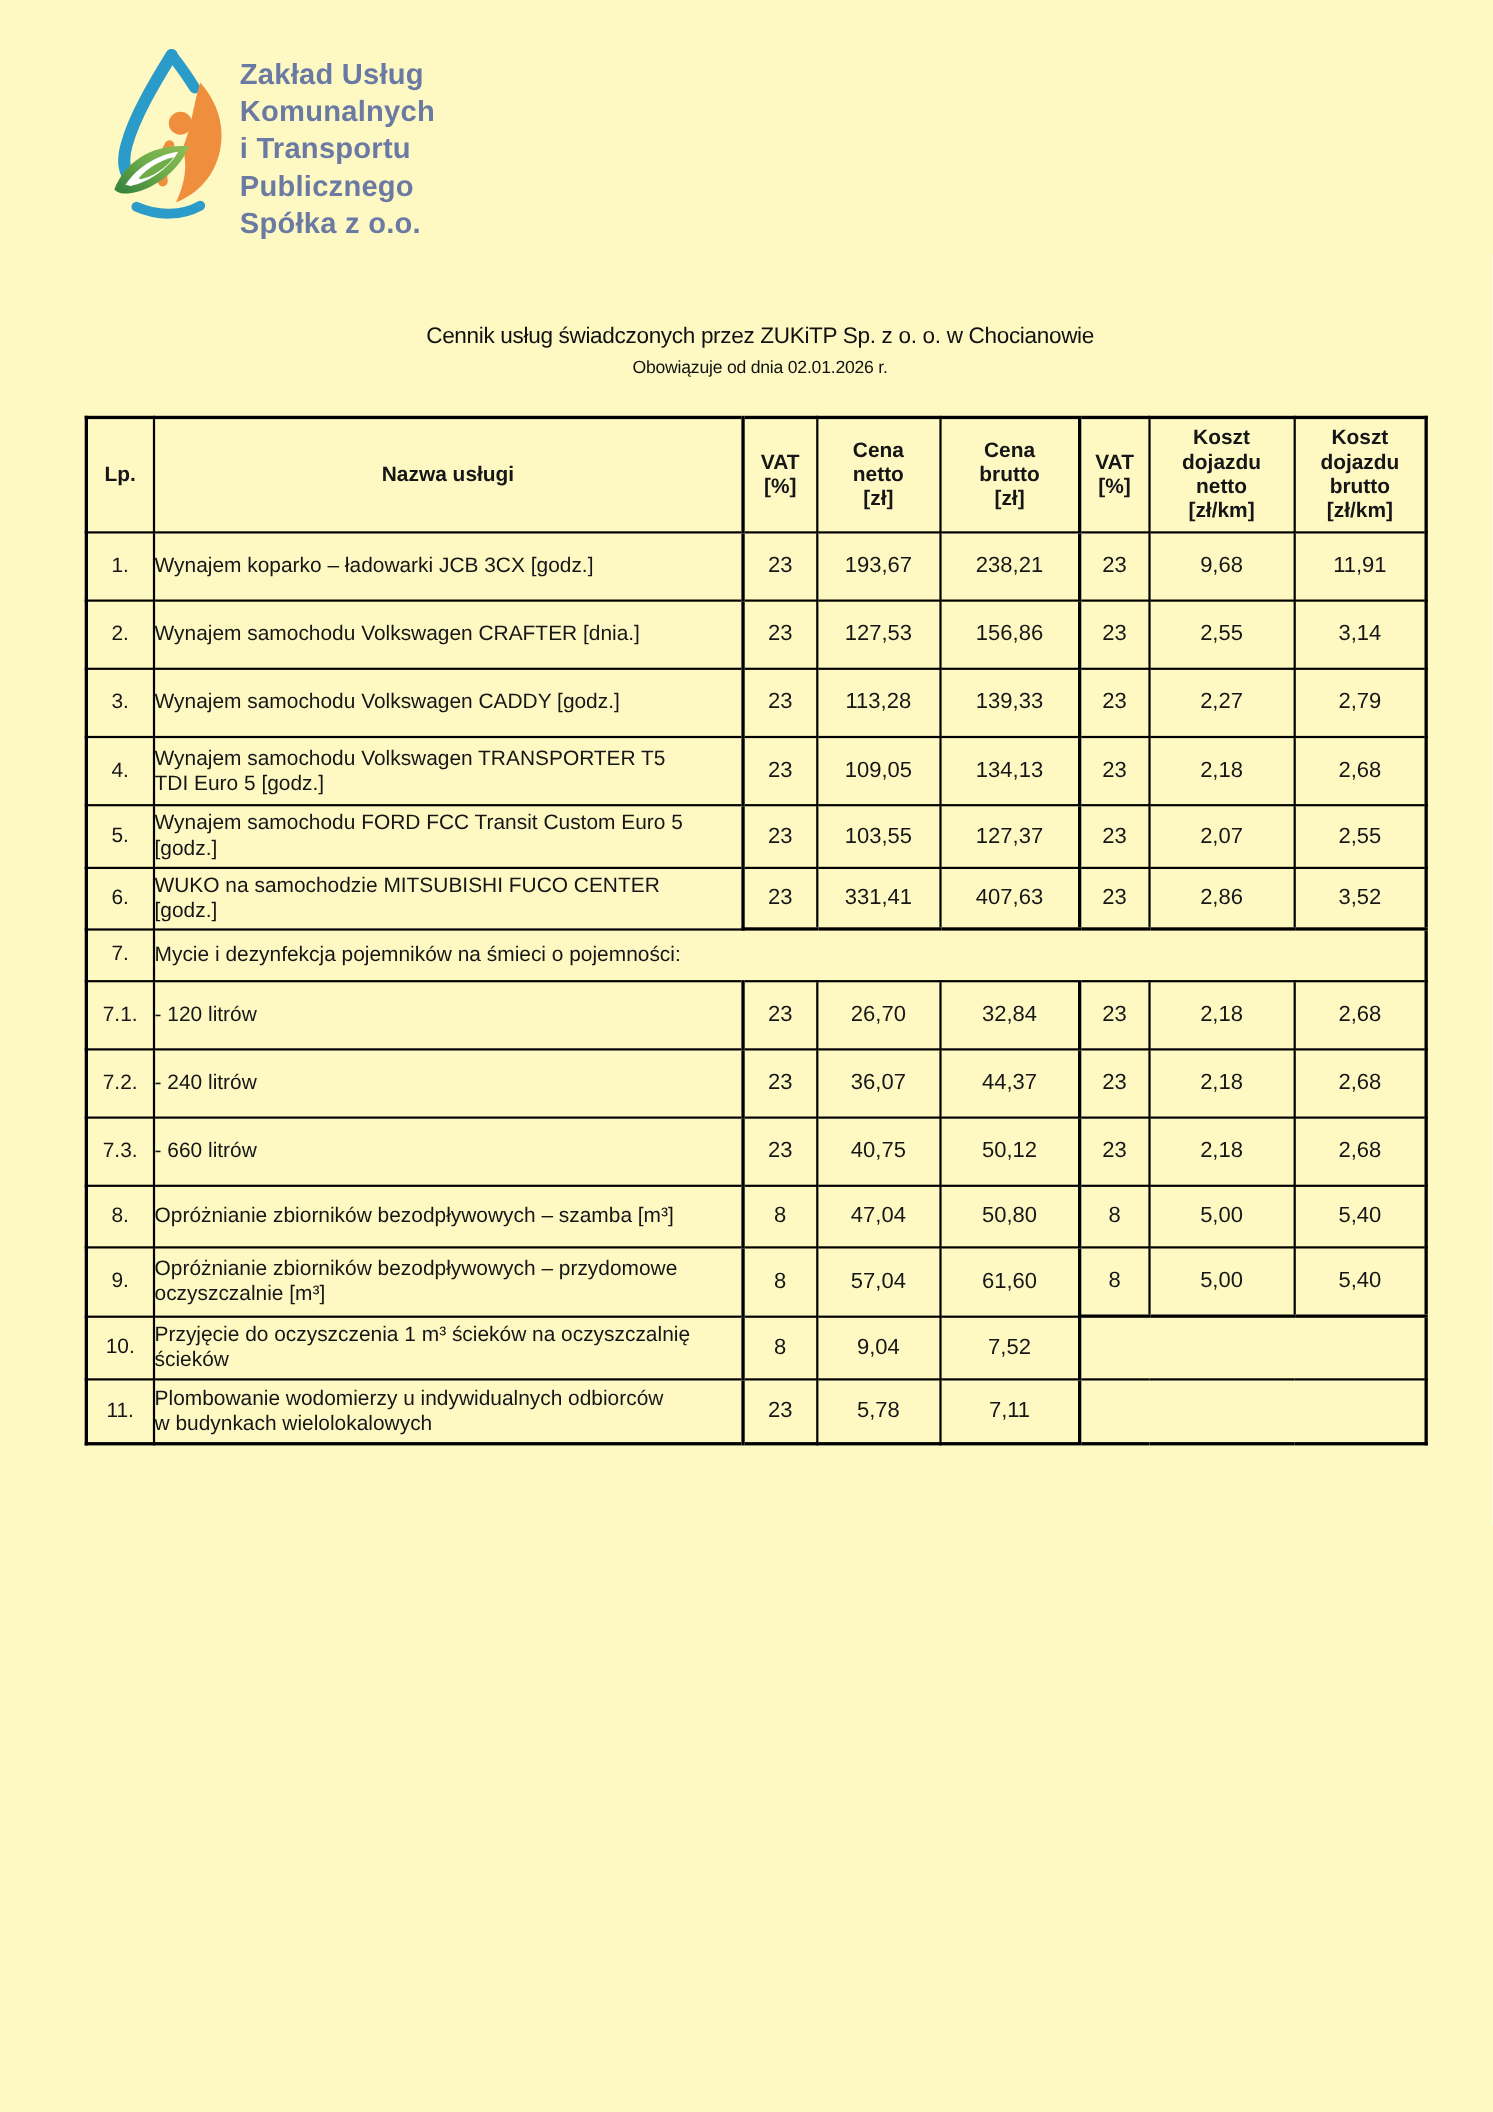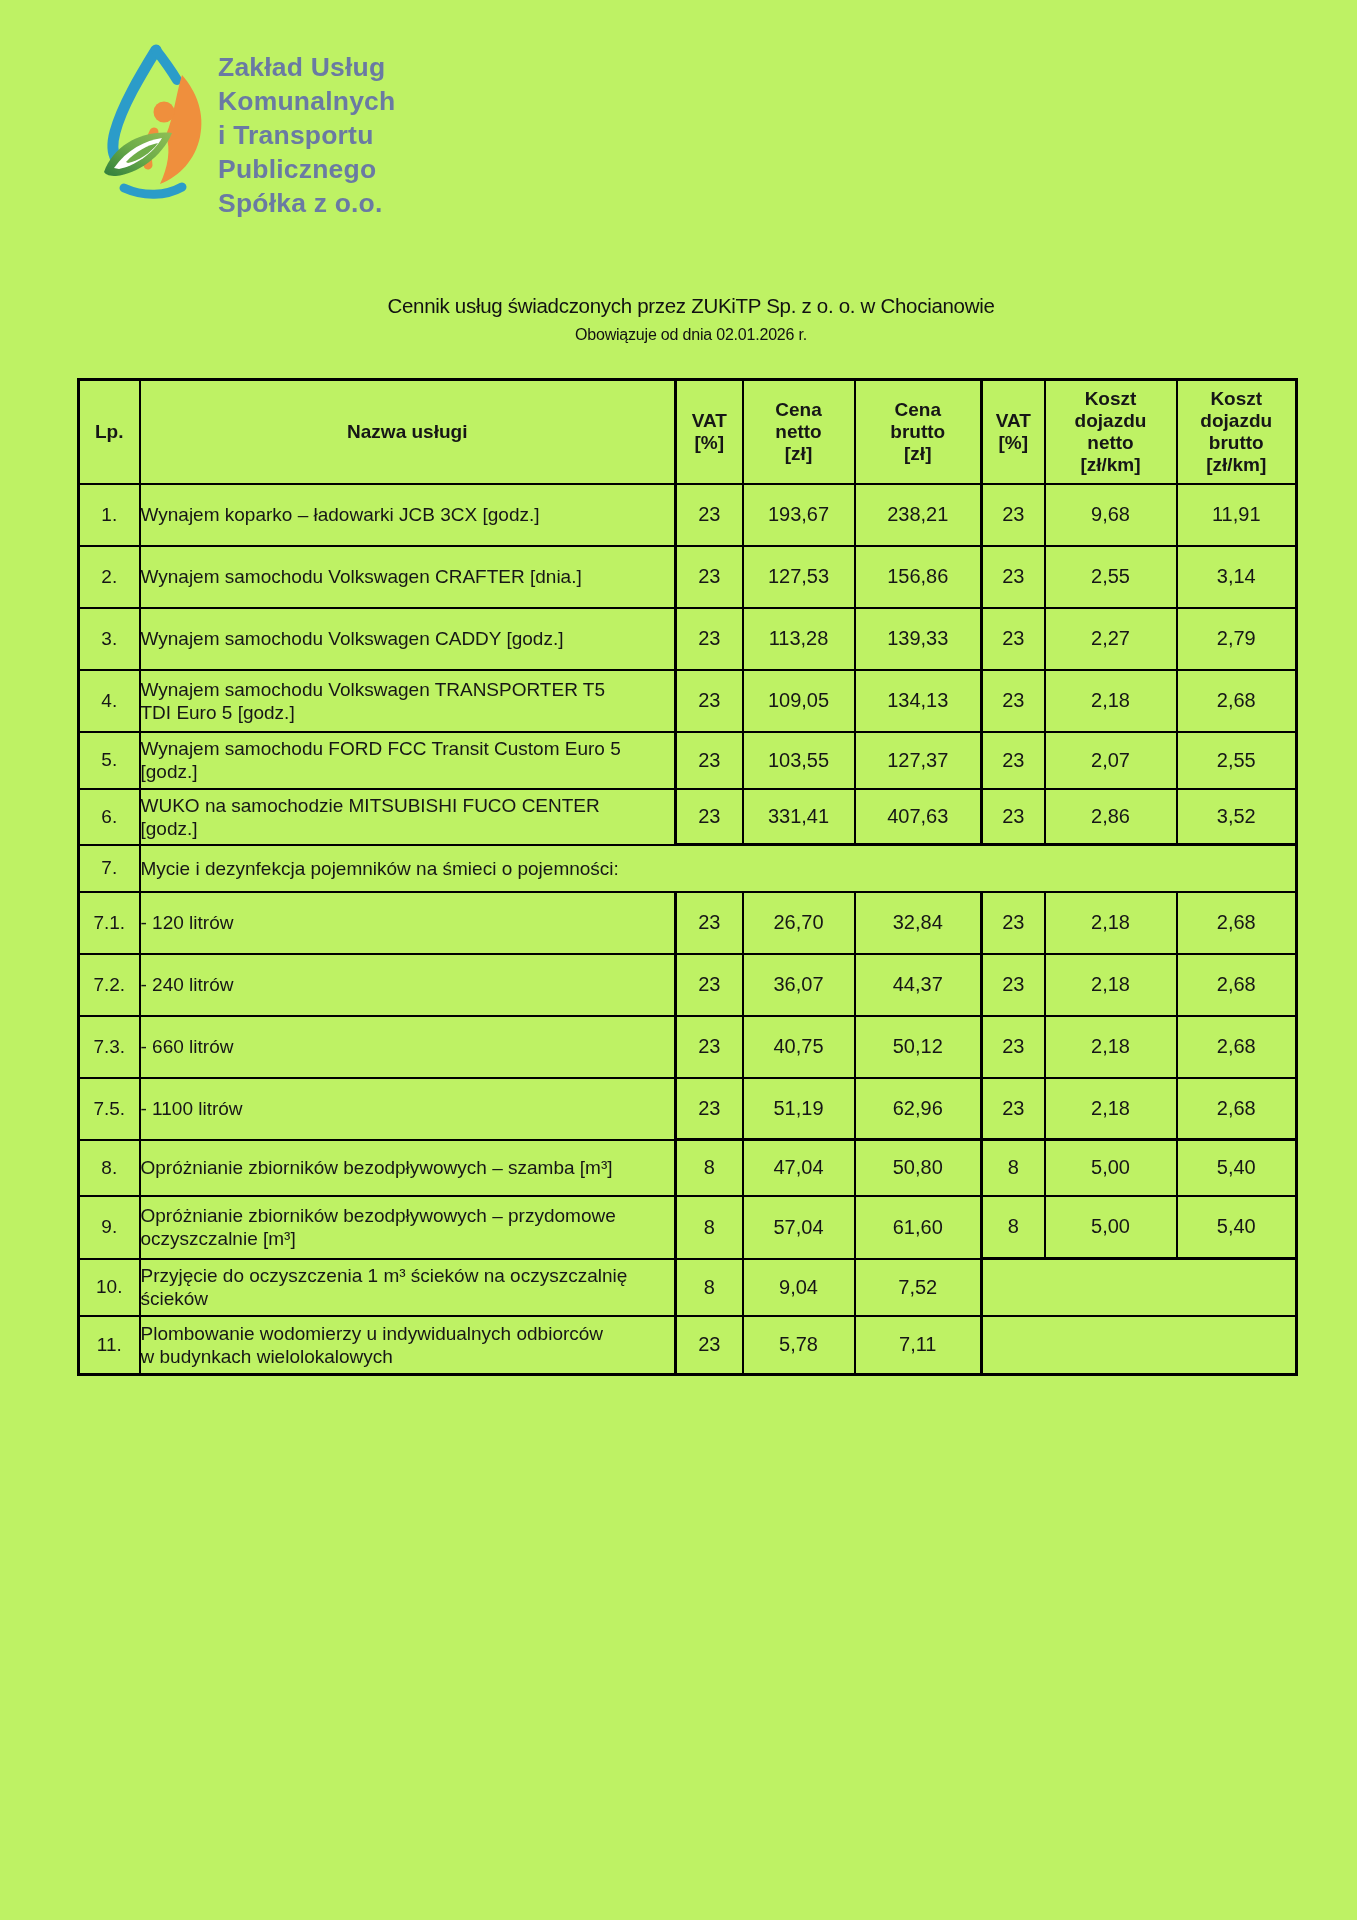--- a/index.html
+++ b/index.html
@@ -1,17 +1,17 @@
 <!DOCTYPE html>
 <html lang="pl"><head>
 <meta charset="utf-8">
 <style>
   html,body { margin:0; padding:0; background:#ffffff; }
   .page {
-    position:relative; width:1357px; height:1920px; background:#bef264;
+    position:relative; width:1357px; height:1920px; background:#fef9c3;
     font-family:"Liberation Sans", sans-serif; color:#141414; overflow:hidden;
   }
 
   
   .logo-wrap { position:absolute; left:96px; top:42px; }
   .logo-mark { position:absolute; left:0; top:0; width:122px; height:158px; }
   .org-name {
     position:absolute; left:122px; top:8px; width:230px;
     font-size:26.5px; line-height:34px; font-weight:600;
     color:#6a7aa3; letter-spacing:0.2px; white-space:nowrap;
@@ -230,30 +230,20 @@
         <td class="c-name">- 660 litrów</td>
         <td class="c-num thickL">23</td>
         <td class="c-num">40,75</td>
         <td class="c-num">50,12</td>
         <td class="c-num thickL">23</td>
         <td class="c-num">2,18</td>
         <td class="c-num">2,68</td>
       </tr>
 
 
-      <tr class="ht62">
-        <td class="c-lp">7.5.</td>
-        <td class="c-name">- 1100 litrów</td>
-        <td class="c-num thickL bb3">23</td>
-        <td class="c-num bb3">51,19</td>
-        <td class="c-num bb3">62,96</td>
-        <td class="c-num thickL bb3">23</td>
-        <td class="c-num bb3">2,18</td>
-        <td class="c-num bb3">2,68</td>
-      </tr>
 
       <tr class="ht56">
         <td class="c-lp">8.</td>
         <td class="c-name">Opróżnianie zbiorników bezodpływowych – szamba [m³]</td>
         <td class="c-num thickL">8</td>
         <td class="c-num">47,04</td>
         <td class="c-num">50,80</td>
         <td class="c-num thickL">8</td>
         <td class="c-num">5,00</td>
         <td class="c-num">5,40</td>

